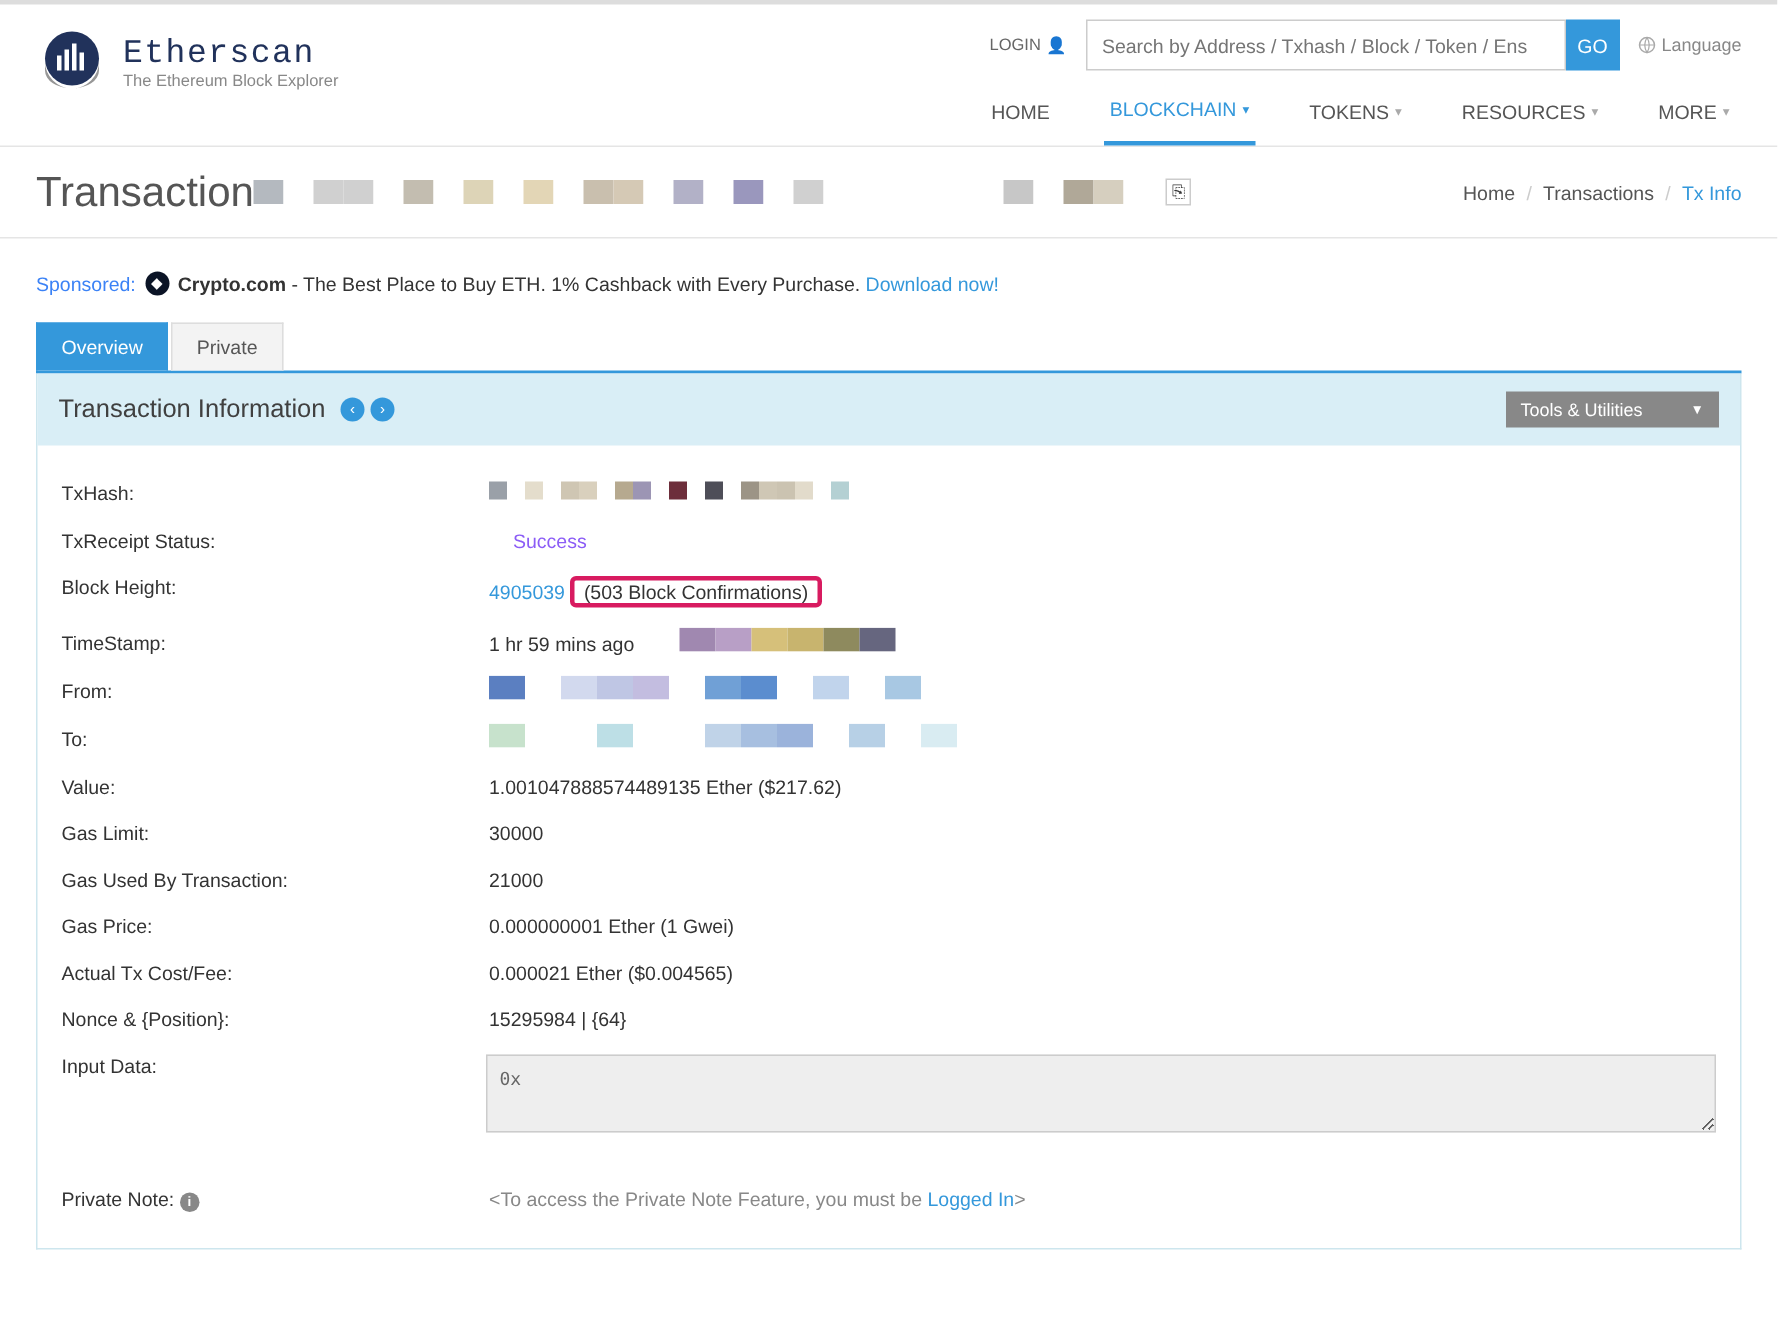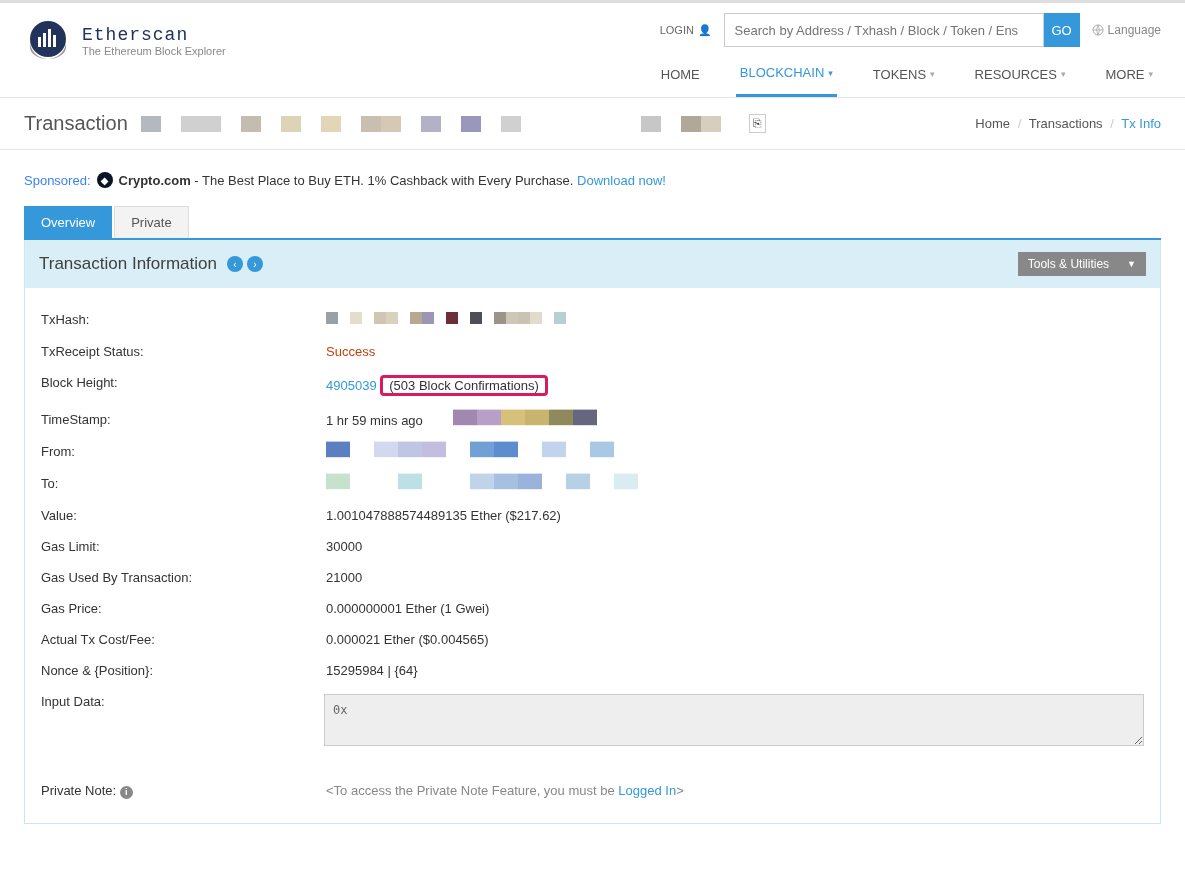--- a/index.html
+++ b/index.html
@@ -3,38 +3,38 @@
 <meta charset="utf-8">
 <style>
   * { box-sizing: border-box; margin: 0; padding: 0; }
   body { font-family: "Helvetica Neue", Helvetica, Arial, sans-serif; font-size: 13px; color: #333; background: #fff; }
   .page { width: 1185px; margin: 0 auto; }
   .topbar { border-top: 3px solid #ddd; }
   .header { display: flex; align-items: flex-start; padding: 10px 24px 0 24px; }
   .logo-area { display: flex; align-items: center; gap: 10px; padding-top: 4px; }
   .logo-icon { width: 48px; height: 48px; }
   .logo-text { display: flex; flex-direction: column; }
-  .logo-title { font-family: "Courier New", monospace; font-size: 18px; color: #21325b; letter-spacing: 1px; }
+  .logo-title { font-family: "Courier New", monospace; font-size: 22px; color: #21325b; letter-spacing: 1px; }
   .logo-sub { font-size: 11px; color: #888; }
   .header-right { margin-left: auto; display: flex; flex-direction: column; align-items: flex-end; gap: 10px; }
   .header-row1 { display: flex; align-items: center; gap: 12px; }
   .login { font-size: 11px; color: #666; display: flex; align-items: center; gap: 4px; }
   .search-box { display: flex; }
   .search-input { width: 320px; height: 34px; padding: 0 10px; border: 1px solid #ccc; font-size: 13px; color: #555; }
   .search-btn { width: 36px; height: 34px; background: #3498db; color: #fff; border: none; font-size: 13px; cursor: pointer; }
   .lang { font-size: 12px; color: #888; display: flex; align-items: center; gap: 4px; }
   .globe-icon { width: 12px; height: 12px; }
   .nav { display: flex; gap: 32px; padding-right: 4px; }
   .nav-item { font-size: 13px; color: #555; padding: 8px 4px 14px 4px; display: flex; align-items: center; gap: 4px; cursor: pointer; }
   .nav-item.active { color: #3498db; border-bottom: 3px solid #3498db; }
   .chevron-down { font-size: 9px; color: #aaa; }
   .nav-item.active .chevron-down { color: #3498db; }
   hr.sep { border: none; border-top: 1px solid #e5e5e5; }
   .title-row { display: flex; align-items: center; padding: 14px 24px; }
-  .page-title { font-size: 20px; font-weight: 400; color: #555; margin-right: 13px; }
+  .page-title { font-size: 28px; font-weight: 400; color: #555; margin-right: 0; }
   .color-strip { display: flex; height: 16px; }
   .color-strip .cell { width: 20px; height: 16px; }
   .color-strip.small .cell { width: 12px; height: 12px; }
   .click-icon { margin-left: 8px; border: 1px solid #ccc; padding: 2px 3px; font-size: 11px; }
   .breadcrumb { margin-left: auto; font-size: 13px; color: #888; }
   .breadcrumb a { color: #555; text-decoration: none; }
   .breadcrumb .sep { color: #ccc; margin: 0 4px; }
   .breadcrumb .current { color: #3498db; }
   .content { padding: 12px 24px 24px 24px; }
   .sponsor { font-size: 13px; color: #333; padding: 10px 0 18px 0; display: flex; align-items: center; gap: 6px; }
@@ -43,27 +43,27 @@
   .sponsor a { color: #3498db; text-decoration: none; }
   .sponsor-icon { width: 16px; height: 16px; background: #0b1426; border-radius: 50%; display: inline-flex; align-items: center; justify-content: center; color: #fff; font-size: 10px; }
   .tabs { display: flex; border-bottom: 2px solid #3498db; }
   .tab { padding: 8px 16px; font-size: 13px; cursor: pointer; background: #f3f3f3; border: 1px solid #ddd; border-bottom: none; color: #555; margin-right: 2px; }
   .tab.active { background: #3498db; color: #fff; border-color: #3498db; }
   .panel { border: 1px solid #cde6ee; border-top: none; }
   .panel-header { background: #d9eef6; padding: 12px 14px; display: flex; align-items: center; }
   .panel-title { font-size: 17px; color: #404040; font-weight: 400; }
   .nav-arrows { margin-left: 10px; display: flex; gap: 4px; }
   .arrow-circle { width: 16px; height: 16px; border-radius: 50%; background: #3498db; color: #fff; font-size: 10px; display: flex; align-items: center; justify-content: center; cursor: pointer; }
-  .tools-btn { margin-left: auto; background: #888; color: #fff; font-size: 12px; padding: 5px 10px; border: none; cursor: pointer; display: flex; align-items: center; gap: 18px; }
+  .tools-btn { margin-left: auto; background: #888; color: #fff; font-size: 12px; padding: 5px 10px; border: none; cursor: pointer; display: flex; align-items: center; gap: 32px; }
   .tools-btn .caret { font-size: 9px; }
   .panel-body { padding: 16px; }
   .field-row { display: flex; align-items: flex-start; padding: 8px 0; font-size: 13px; color: #333; justify-content: center; }
   .field-label { width: 285px; color: #333; }
   .field-value { flex: 1; }
-  .status-success { color: #c2410c; }
+  .status-success { color: #8b5cf6; margin-left: 16px; }
   .link { color: #3498db; text-decoration: none; }
   .highlight-box { border: 3px solid #d81b60; border-radius: 4px; padding: 0 6px; display: inline-block; }
   .input-data-box { width: 820px; height: 52px; background: #eee; border: 1px solid #ccc; padding: 8px; font-family: monospace; font-size: 12px; color: #666; resize: vertical; }
   .private-note-text { color: #888; }
   .info-icon { width: 13px; height: 13px; border-radius: 50%; background: #888; color: #fff; font-size: 9px; display: inline-flex; align-items: center; justify-content: center; font-weight: bold; font-style: normal; }
   .person-icon { color: #bbb; }
 </style>
 </head>
 <body>
 <div class="page topbar">

